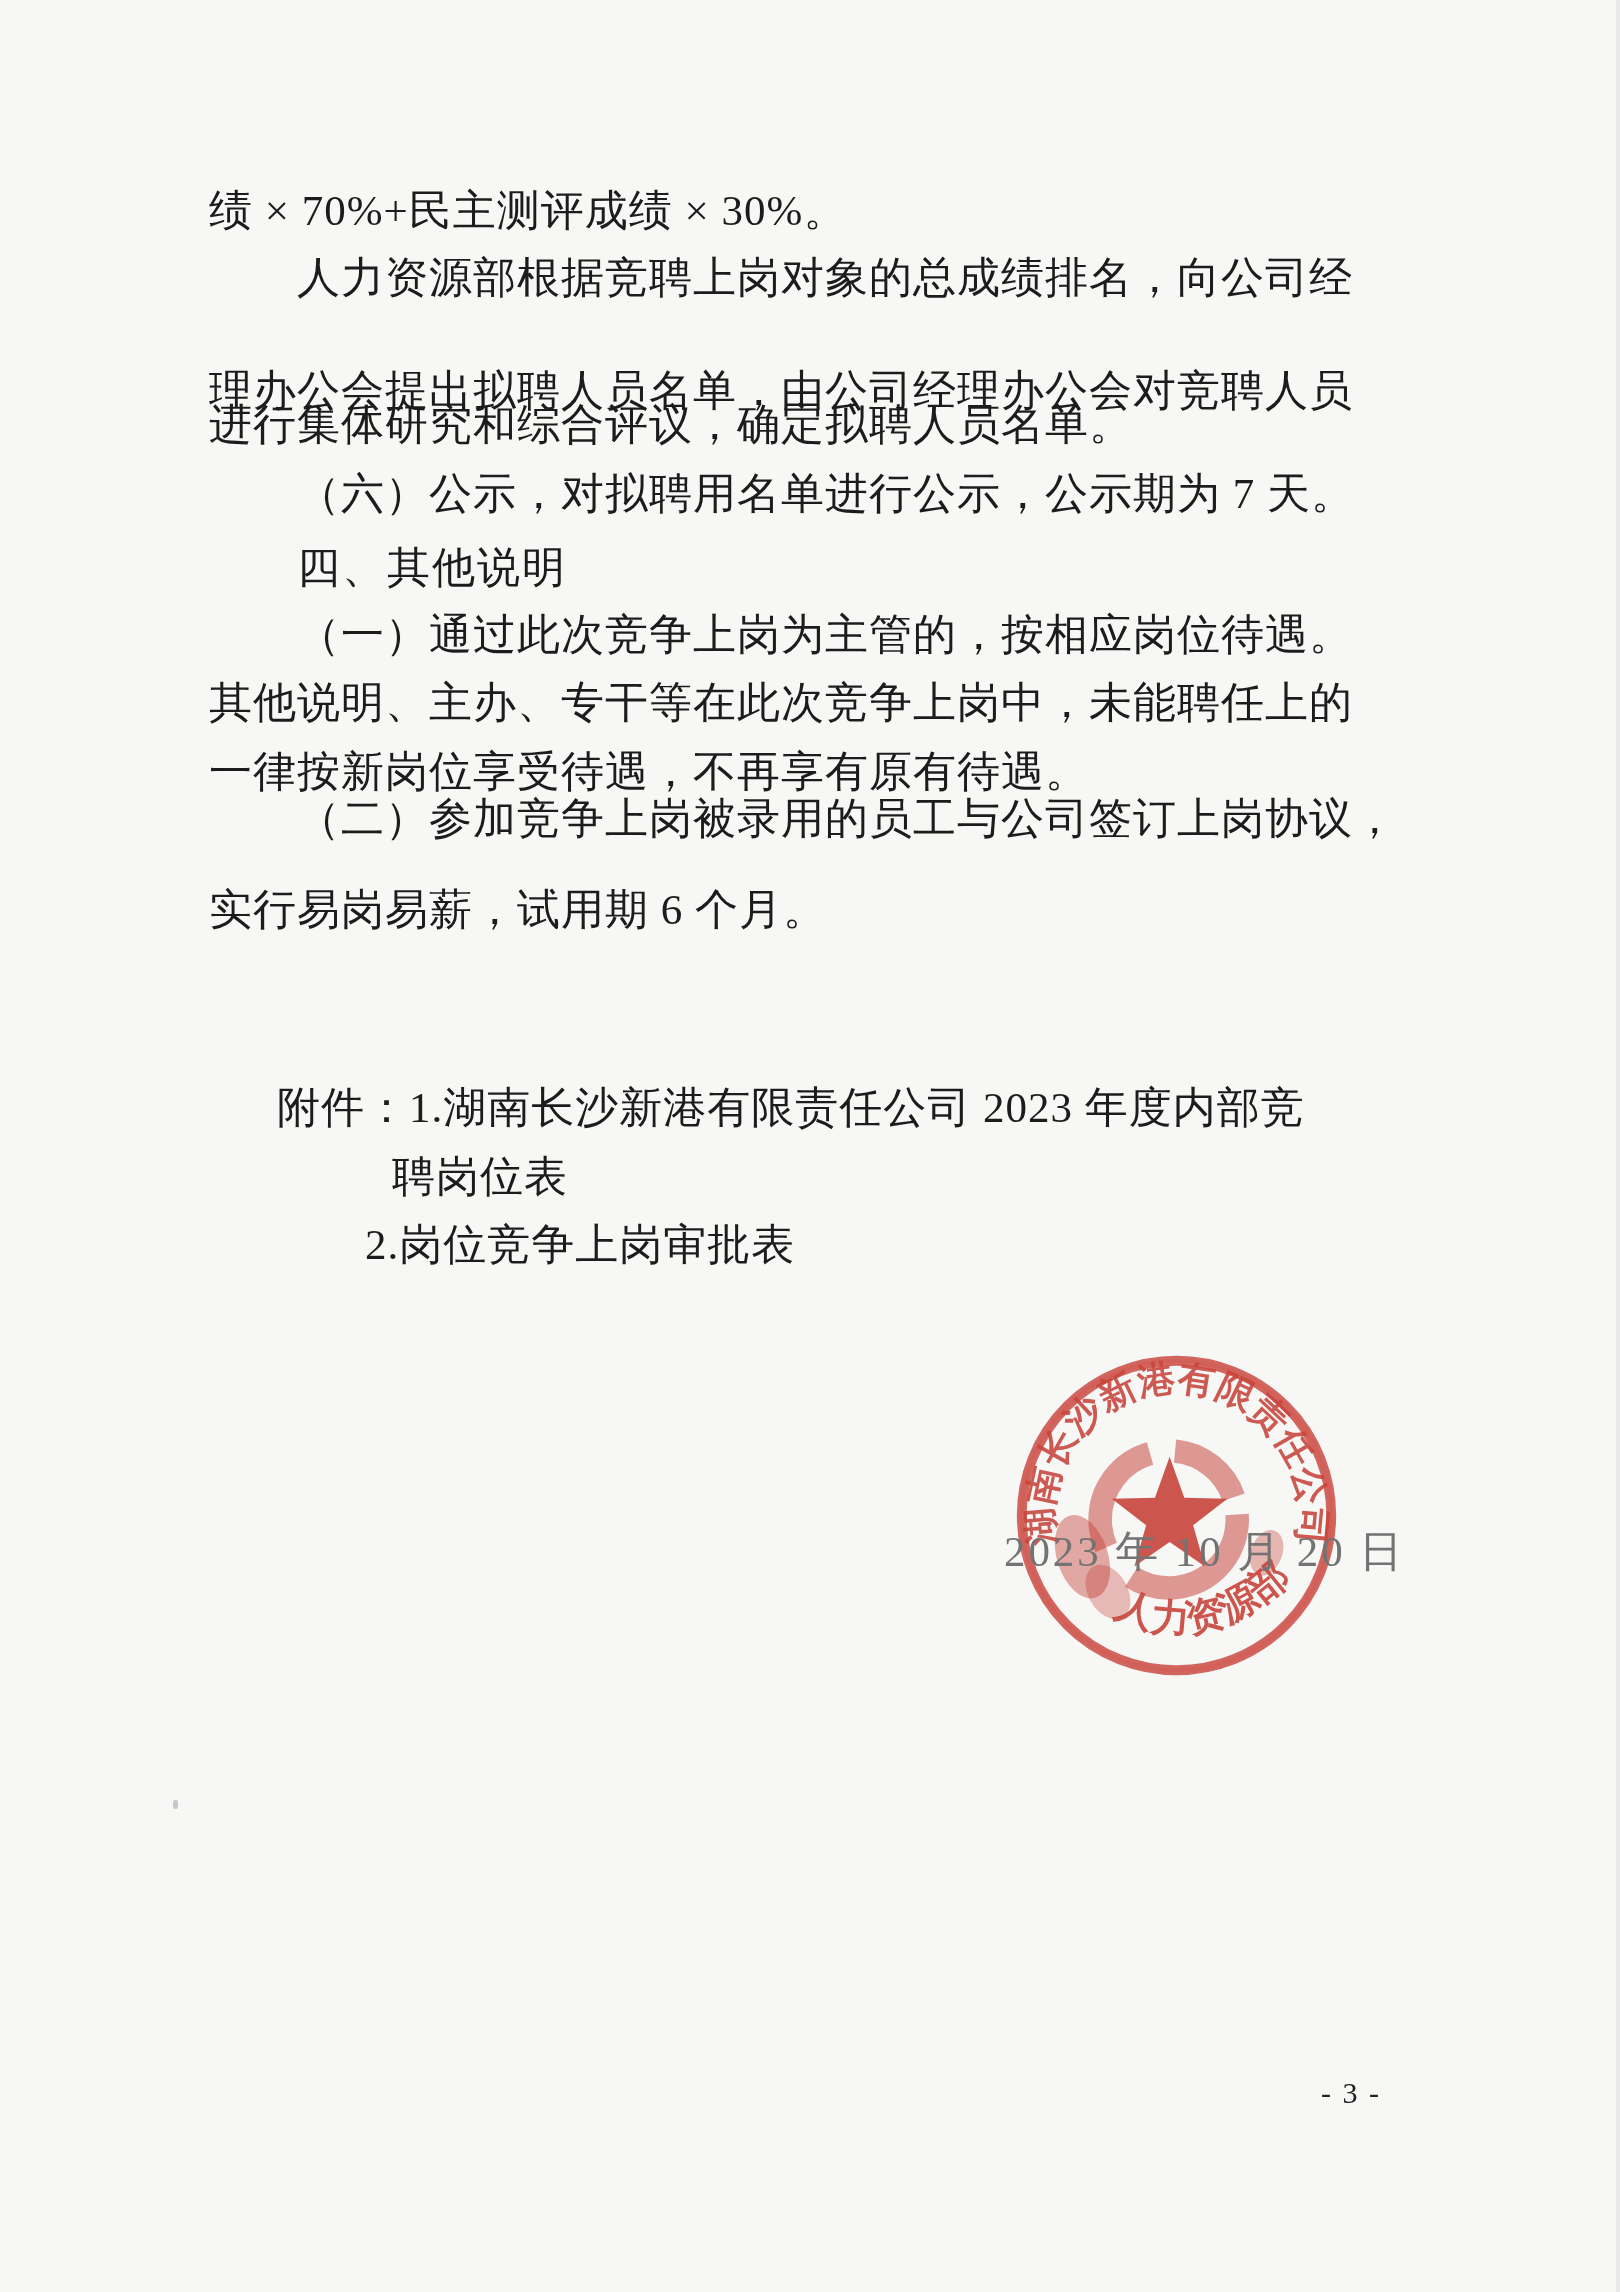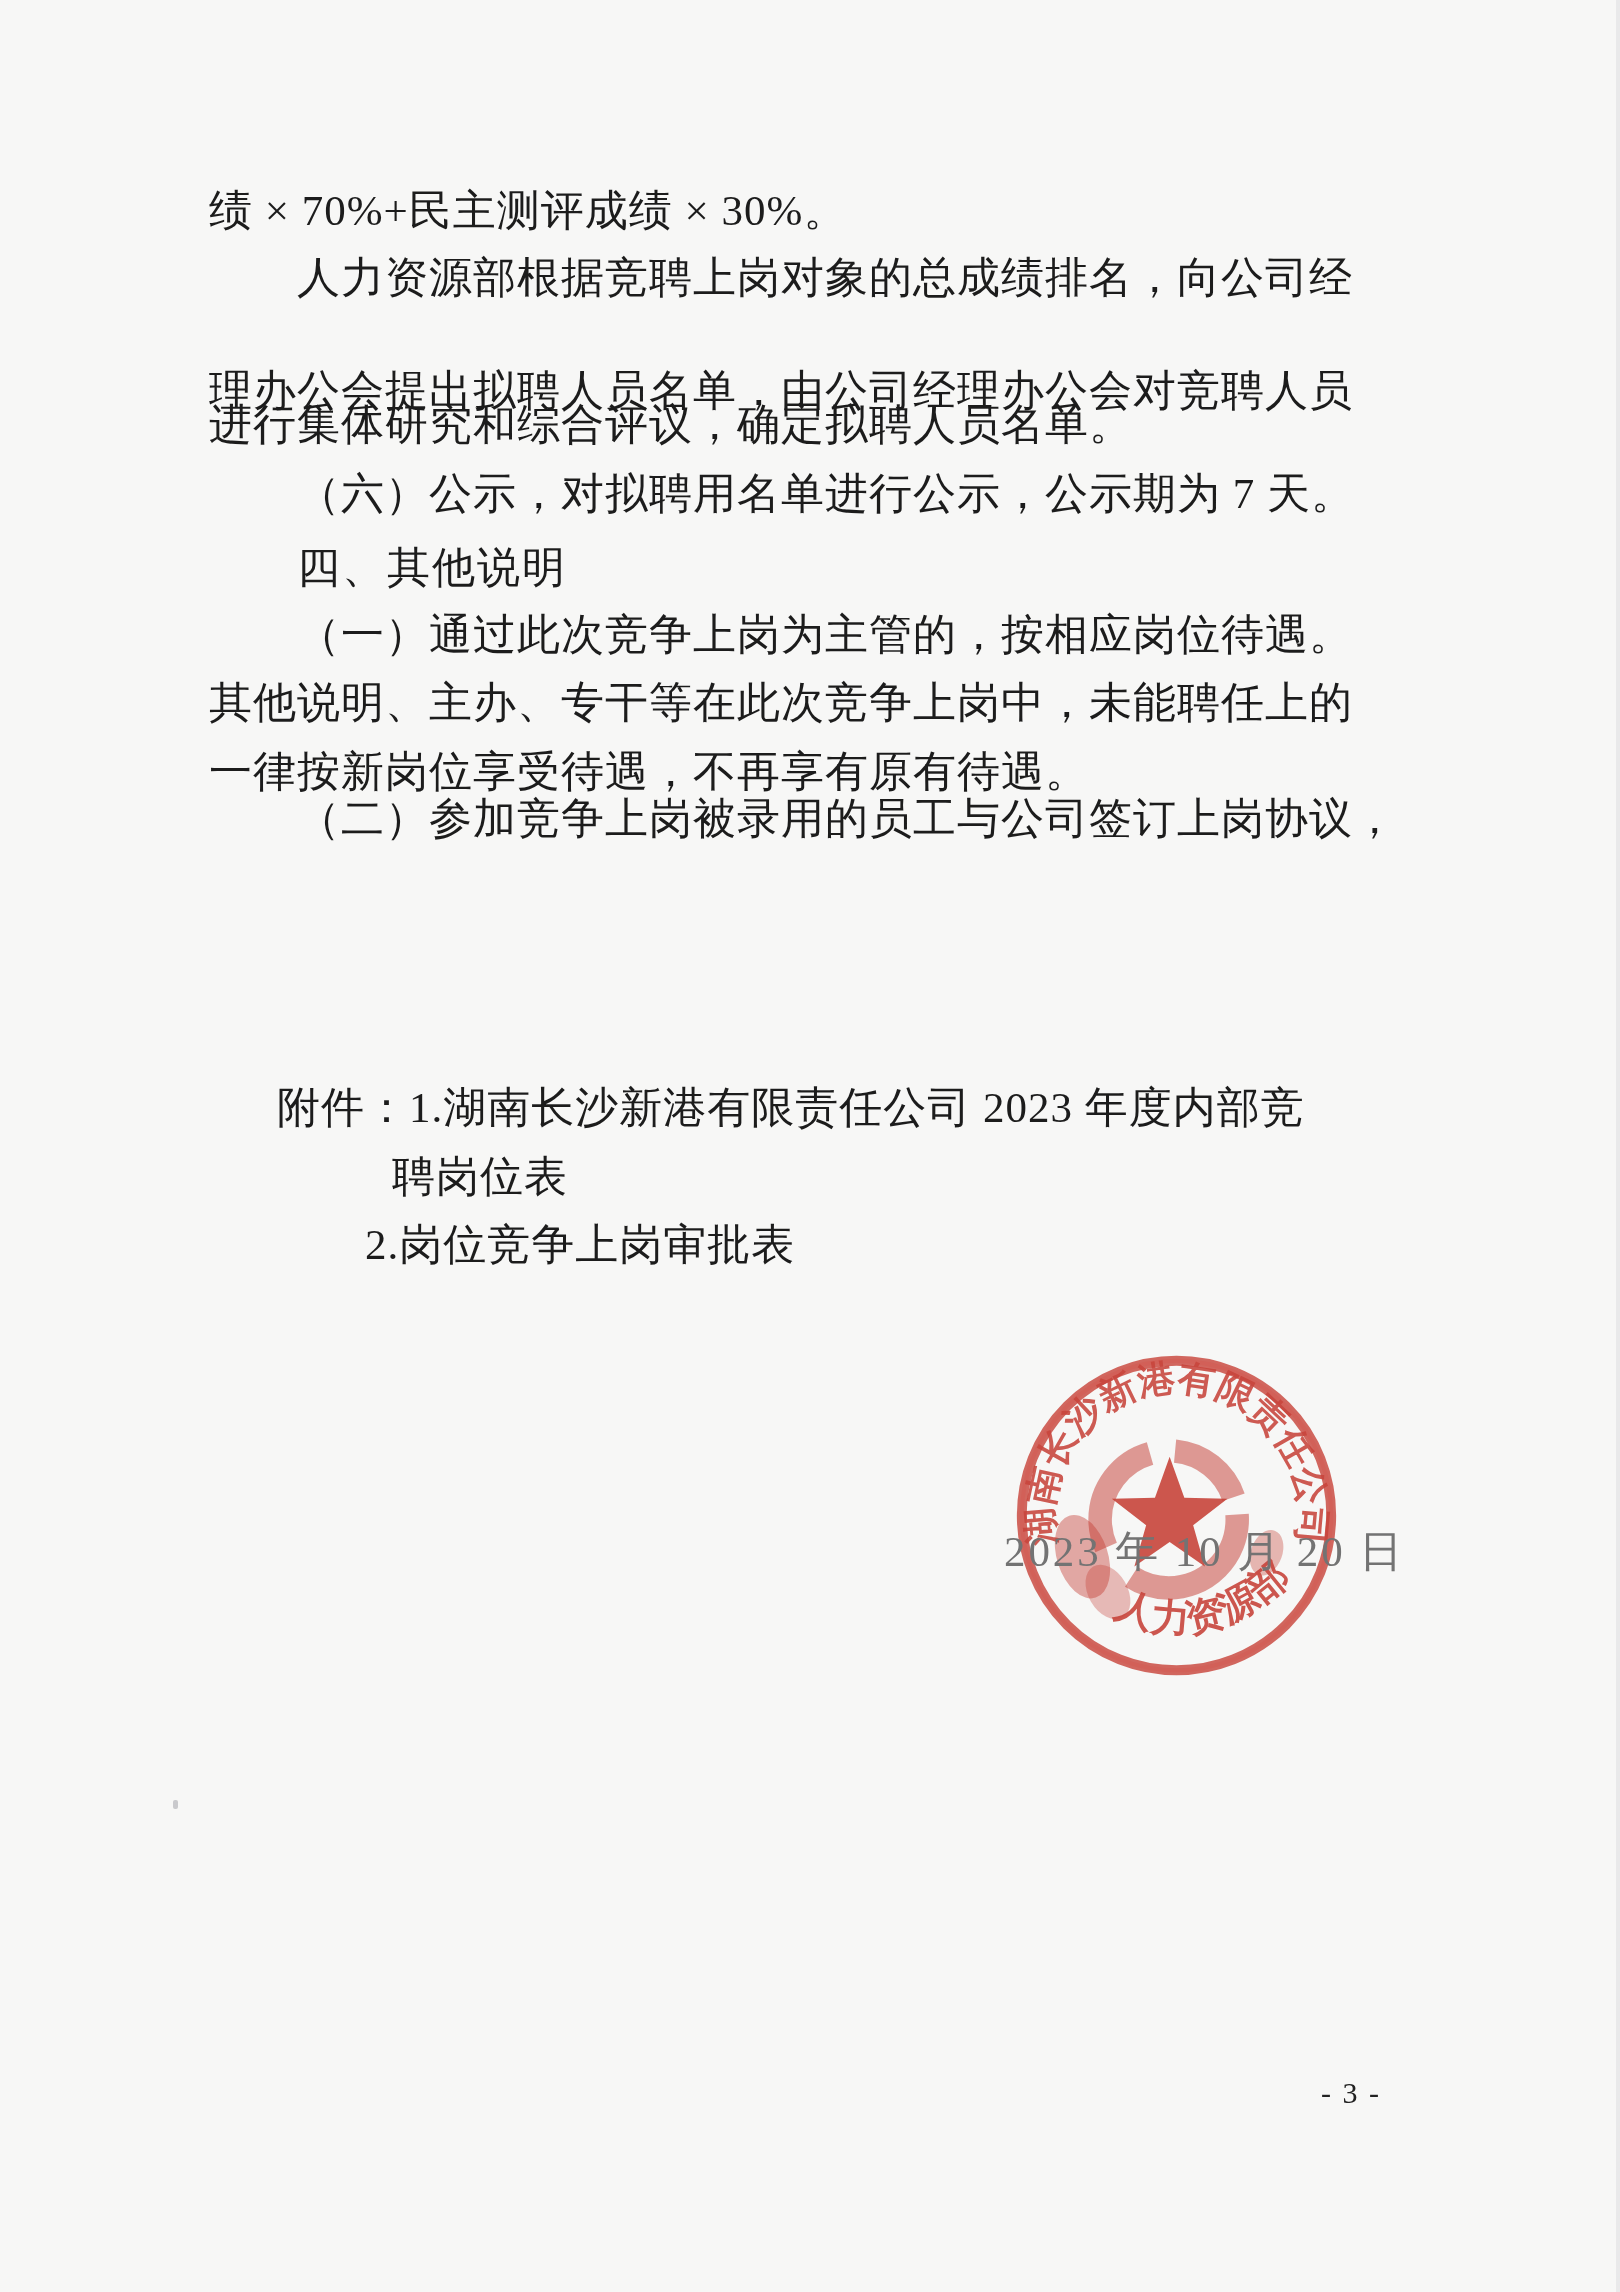--- a/index.html
+++ b/index.html
@@ -84,20 +84,21 @@
   <div class="line" style="top:186px;">绩 × 70%+民主测评成绩 × 30%。</div>
   <div class="line indent" style="top:253px;">人力资源部根据竞聘上岗对象的总成绩排名，向公司经</div>
   <div class="line" style="top:340px;margin-top:26px;">理办公会提出拟聘人员名单，由公司经理办公会对竞聘人员</div>
   <div class="line" style="top:400px;">进行集体研究和综合评议，确定拟聘人员名单。</div>
   <div class="line indent" style="top:469px;">（六）公示，对拟聘用名单进行公示，公示期为 7 天。</div>
   <div class="line indent heading" style="top:543px;">四、其他说明</div>
   <div class="line indent" style="top:610px;">（一）通过此次竞争上岗为主管的，按相应岗位待遇。</div>
   <div class="line" style="top:678px;">其他说明、主办、专干等在此次竞争上岗中，未能聘任上的</div>
   <div class="line" style="top:747px;">一律按新岗位享受待遇，不再享有原有待遇。</div>
   <div class="line indent" style="top:780px;margin-top:14px;">（二）参加竞争上岗被录用的员工与公司签订上岗协议，</div>
+  <div class="line" style="top:885px;">实行易岗易薪，试用期 6 个月。</div>
 
   <div class="attach-line" style="left:277px; top:1083px;">附件：1.湖南长沙新港有限责任公司 2023 年度内部竞</div>
   <div class="attach-line" style="left:392px; top:1152px;">聘岗位表</div>
   <div class="attach-line" style="left:365px; top:1220px;">2.岗位竞争上岗审批表</div>
 
   <svg class="stamp" viewBox="0 0 340 340" aria-hidden="true">
 
     <circle cx="170" cy="170" r="158" fill="none" stroke="#c8453c" stroke-width="10" opacity="0.82"></circle>
     <circle cx="170" cy="170" r="158" fill="none" stroke="#d4574d" stroke-width="4" opacity="0.35"></circle>
 

